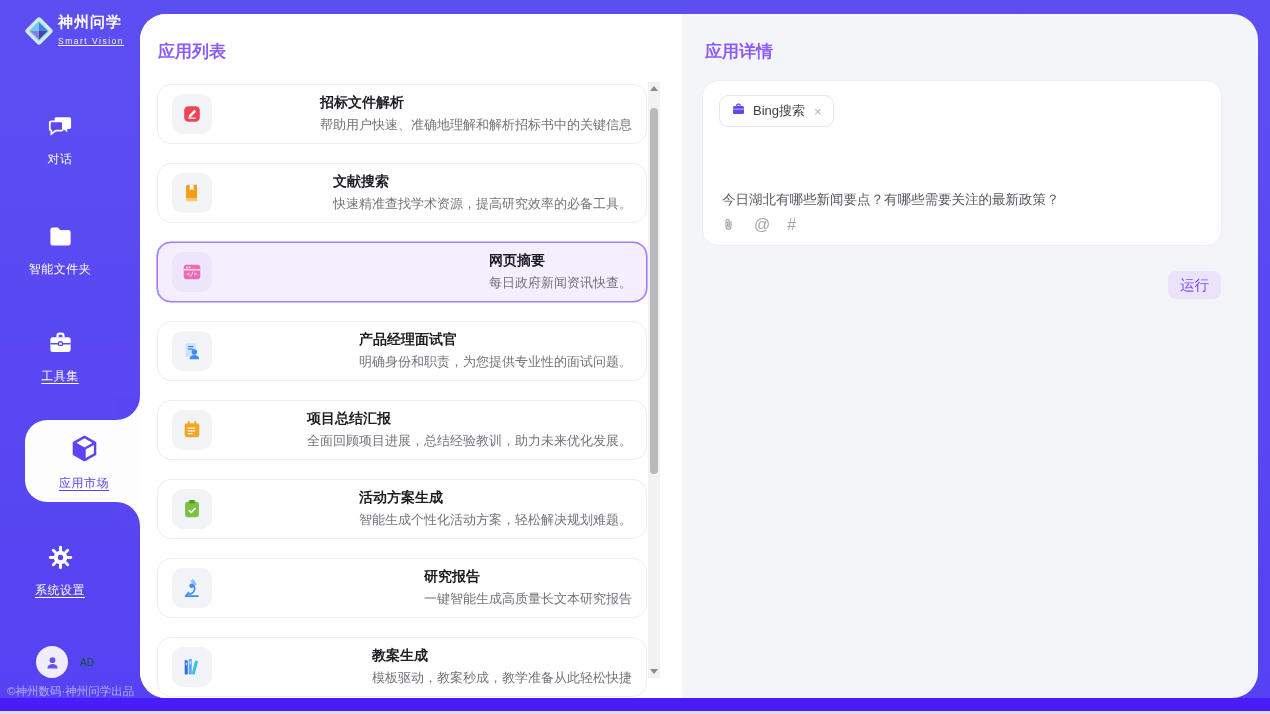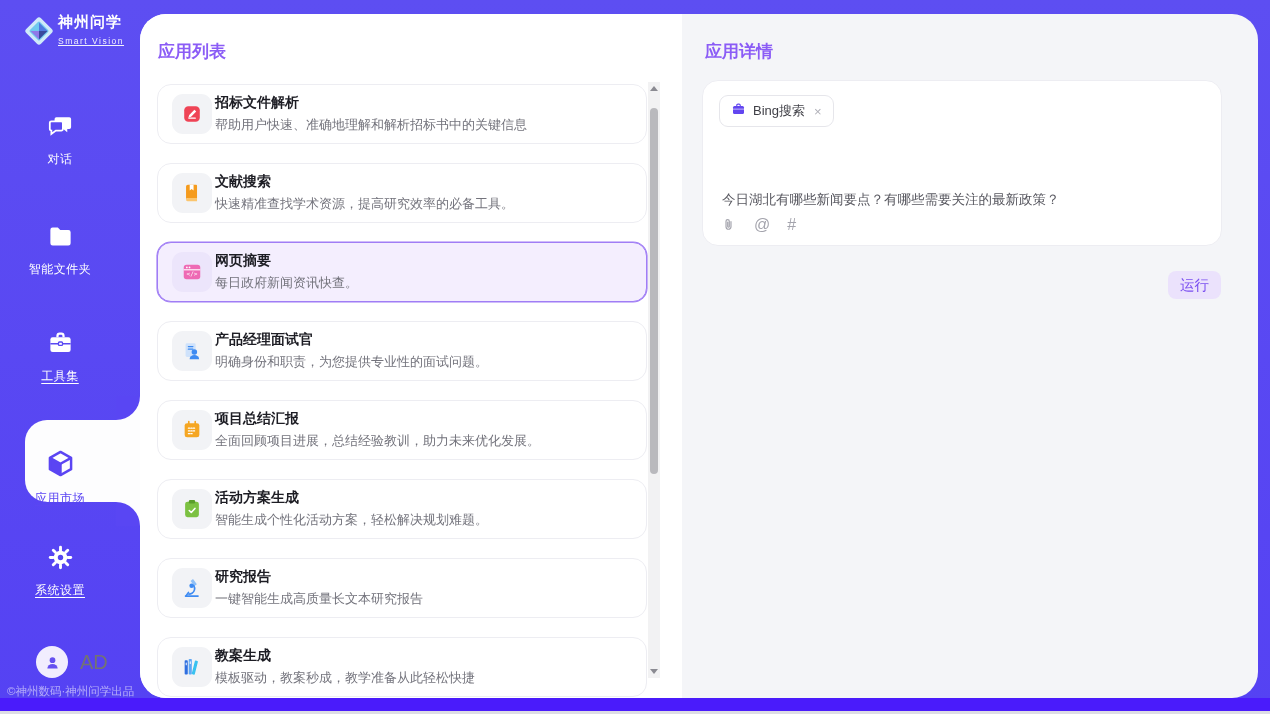--- a/index.html
+++ b/index.html
@@ -27,34 +27,34 @@
   .active-bubble { position:absolute; left:25px; top:420px; width:115px; height:82px;
     background:#fdfdfe; border-radius:22px 0 0 22px; z-index:2; }
   .curve { position:absolute; left:116px; width:24px; height:24px; background:#fdfdfe; z-index:2; }
   .curve::after { content:''; position:absolute; inset:0; background:#5946f3; }
   .curve.top { top:396px; } .curve.top::after { border-bottom-right-radius:100%; }
   .curve.bot { top:502px; } .curve.bot::after { border-top-right-radius:100%; }
 
   .user-row { position:absolute; left:36px; top:646px; display:flex; align-items:center; gap:12px; z-index:3; }
   .avatar { width:32px; height:32px; border-radius:50%; background:#f1edfe; display:flex; align-items:center; justify-content:center; }
   .avatar svg { width:19px; height:19px; }
-  .user-label { color:#737373; font-size:20px; }
+  .user-label { color:#14532d; font-size:10px; }
   .copyright { position:absolute; left:7px; top:684px; color:rgba(255,255,255,.55); font-size:11.5px; z-index:3; white-space:nowrap; }
 
   
   .container { position:absolute; left:140px; top:14px; width:1118px; height:684px;
     border-radius:26px; background:#f4f5f8; overflow:hidden; z-index:1; }
   .left-panel { position:absolute; left:0; top:0; width:542px; height:100%; background:#fff; }
   .panel-title { position:absolute; font-size:17px; font-weight:700; color:#8b5cf6; }
   .list-title { left:18px; top:26px; }
   .detail-title { left:565px; top:26px; }
 
   .app-list { position:absolute; left:17px; top:70px; width:490px; display:flex; flex-direction:column; gap:19px; }
   .app-card { height:60px; min-height:60px; background:#fff; border:1px solid #ededf2; border-radius:14px;
-    display:flex; align-items:center; gap:3px; padding:12px 14px; cursor:pointer; }
+    display:flex; align-items:center; gap:3px; padding:12px 14px; cursor:pointer;justify-content:space-between; }
   .app-card.selected { background:#f4eefe; border:1px solid #a07df5; box-shadow:0 0 0 .6px #a07df5; }
   .tile { width:40px; height:40px; min-width:40px; border-radius:11px; background:#f2f3f6;
     display:flex; align-items:center; justify-content:center; }
   .app-card.selected .tile { background:#ece5fb; }
   .tile svg { width:22px; height:22px; }
   .app-name { font-size:14px; font-weight:700; color:#1d1d24; margin-bottom:4px; }
   .app-desc { font-size:13px; color:#73737c; }
 
   
   .scrollbar { position:absolute; left:508px; top:68px; width:12px; height:596px; background:#f2f2f3; }
@@ -126,21 +126,21 @@
   <div class="nav-item" style="top: 330px;">
     <span class="nav-icon"><svg viewBox="0 0 24 24">
           <path d="M9.3 6.4V5.3a2 2 0 0 1 2-2h1.4a2 2 0 0 1 2 2v1.1" stroke="#ffffff" stroke-width="2" fill="none"></path>
           <rect x="3" y="6.4" width="18" height="13.2" rx="2" fill="#ffffff"></rect>
           <path d="M3 12.2h7.2m3.6 0H21" stroke="#5a49f3" stroke-width="1.5"></path>
           <rect x="10.2" y="10.7" width="3.6" height="3" rx=".8" fill="#ffffff" stroke="#5a49f3" stroke-width="1.2"></rect>
         </svg></span>
     <span class="nav-label u">工具集</span>
   </div>
 
-  <div class="nav-item active" style="top: 448px;">
+  <div class="nav-item active" style="top: 433px; margin-left: 24px;">
     <span class="nav-icon"><svg viewBox="0 0 24 24" fill="none" stroke="#5b45f3" stroke-width="1.9" stroke-linejoin="round">
           <path d="M3.8 7.6 12 12.2V21l-8.2-4.6z" fill="#5b45f3" stroke="none"></path>
           <path d="M12 3l8.2 4.6v8.8L12 21l-8.2-4.6V7.6z"></path>
           <path d="M3.8 7.6 12 12.2l8.2-4.6"></path>
           <path d="M12 12.2V21"></path>
         </svg></span>
     <span class="nav-label u">应用市场</span>
   </div>
 
   <div class="nav-item" style="top: 544px; text-align: center;">

